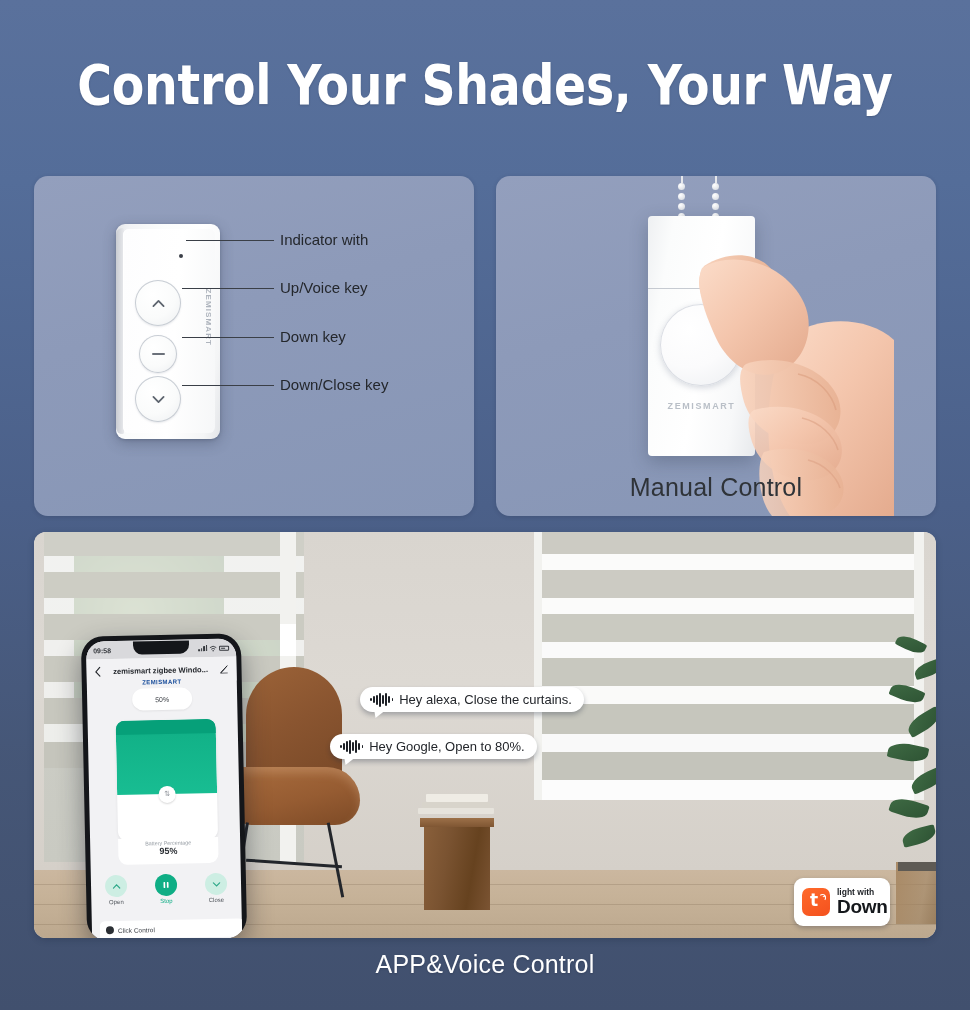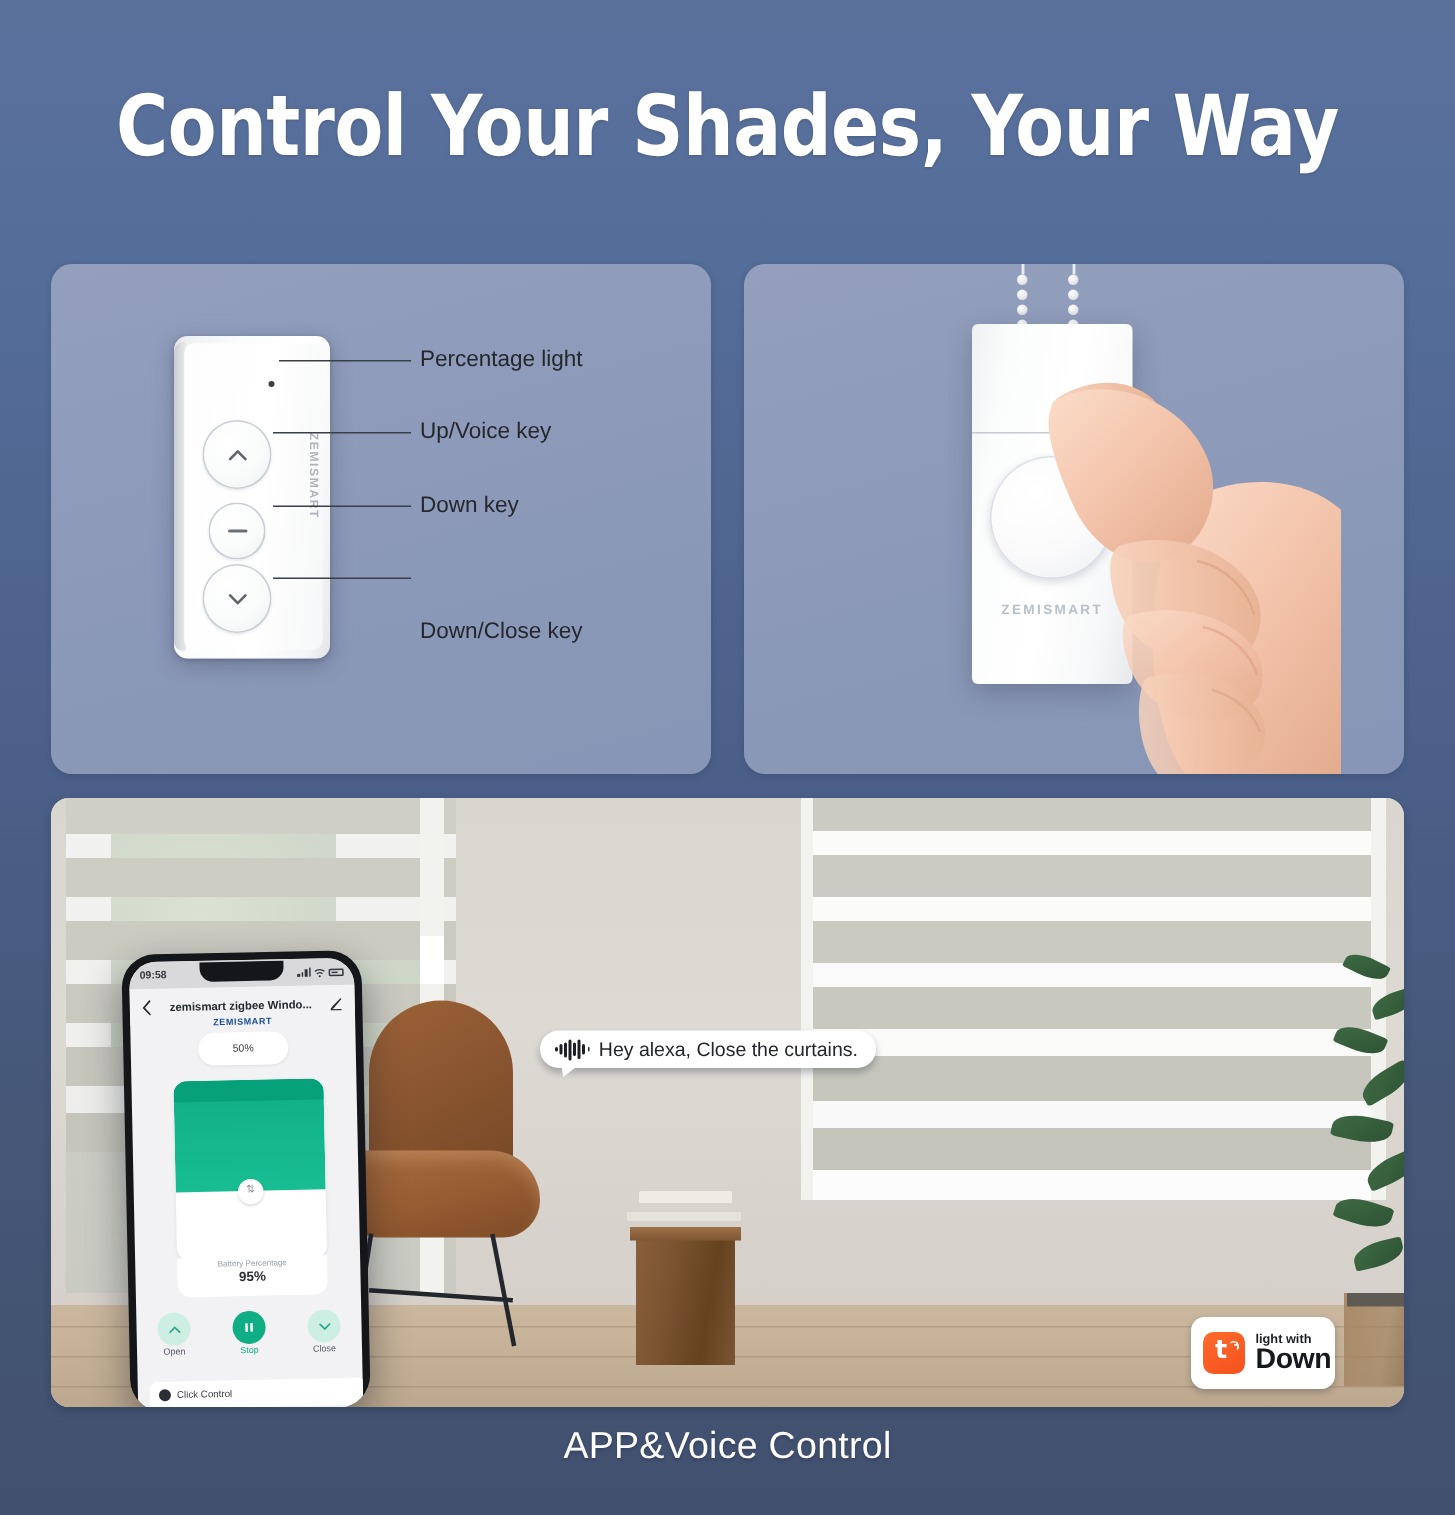--- a/index.html
+++ b/index.html
@@ -272,24 +272,24 @@
       </div>
 
       <div class="brand-v">ZEMISMART</div>
     </div>
 
     <div class="leader" style="left:152px; top:64px;  width:88px;"></div>
     <div class="leader" style="left:148px; top:112px; width:92px;"></div>
     <div class="leader" style="left:148px; top:161px; width:92px;"></div>
     <div class="leader" style="left:148px; top:209px; width:92px;"></div>
 
-    <div class="lbl" style="left:246px; top:55px;">Percentage light</div>
+    <div class="lbl" style="left:246px; top:55px;">Indicator with</div>
     <div class="lbl" style="left:246px; top:103px;">Up/Voice key</div>
     <div class="lbl" style="left:246px; top:152px;">Down key</div>
-    <div class="lbl" style="left:246px; top:200px;margin-top:36px;">Down/Close key</div>
+    <div class="lbl" style="left:246px; top:200px;">Down/Close key</div>
 
   </div>
 
   <div class="card">
 
     <div class="chain" style="left:182px;">
       <div class="stem"></div>
         <div class="bead"></div>
         <div class="bead"></div>
         <div class="bead"></div>
@@ -329,20 +329,21 @@
 
       <path d="M52 122 C88 110 132 126 144 156 C152 178 140 200 116 202 C86 204 58 186 50 160 C45 142 44 128 52 122 Z" fill="url(#skin2)" opacity=".95"></path>
       <path d="M60 168 C96 158 136 172 146 198 C153 218 140 236 118 238 C90 240 66 224 58 200 C53 184 53 172 60 168 Z" fill="url(#skin)" opacity=".9"></path>
       <path d="M70 210 C104 200 140 214 148 238 C154 256 142 272 122 274 L78 274 C64 258 62 222 70 210 Z" fill="url(#skin2)" opacity=".85"></path>
 
       <path d="M104 132 C124 136 138 152 142 168" fill="none" stroke="#d89a7c" stroke-width="1.6" opacity=".55"></path>
       <path d="M108 176 C126 180 140 194 144 208" fill="none" stroke="#d89a7c" stroke-width="1.6" opacity=".5"></path>
       <path d="M114 218 C130 222 142 234 146 246" fill="none" stroke="#d89a7c" stroke-width="1.6" opacity=".45"></path>
     </svg>
 
+    <div class="card-caption">Manual Control</div>
   </div>
 </div>
 
 <div class="photo">
 
   <div class="ph-wall"></div>
 
   <div class="win-left">
     <div class="greenery" style="left:30px; top:20px; width:150px; height:150px;"></div>
     <div class="greenery" style="left:110px; top:90px; width:130px; height:170px;"></div>
@@ -495,20 +496,33 @@
         <i style="height:10px"></i>
         <i style="height:14px"></i>
         <i style="height:9px"></i>
         <i style="height:13px"></i>
         <i style="height:7px"></i>
         <i style="height:3px"></i>
     </span>
     <span>Hey alexa, Close the curtains.</span>
   </div>
 
+  <div class="bubble" style="left:296px; top:202px;">
+    <span class="wave">
+      <i style="height:3px"></i>
+        <i style="height:7px"></i>
+        <i style="height:11px"></i>
+        <i style="height:14px"></i>
+        <i style="height:9px"></i>
+        <i style="height:13px"></i>
+        <i style="height:7px"></i>
+        <i style="height:3px"></i>
+    </span>
+    <span>Hey Google, Open to 80%.</span>
+  </div>
 </div>
 
 <div class="tuya">
   <div class="tuya-ico">
     <span class="tuya-t">t</span>
     <span class="tuya-wifi">
       <span style="width:7px;height:7px;top:1px;"></span>
       <span style="width:4px;height:4px;top:3px;"></span>
     </span>
   </div>

